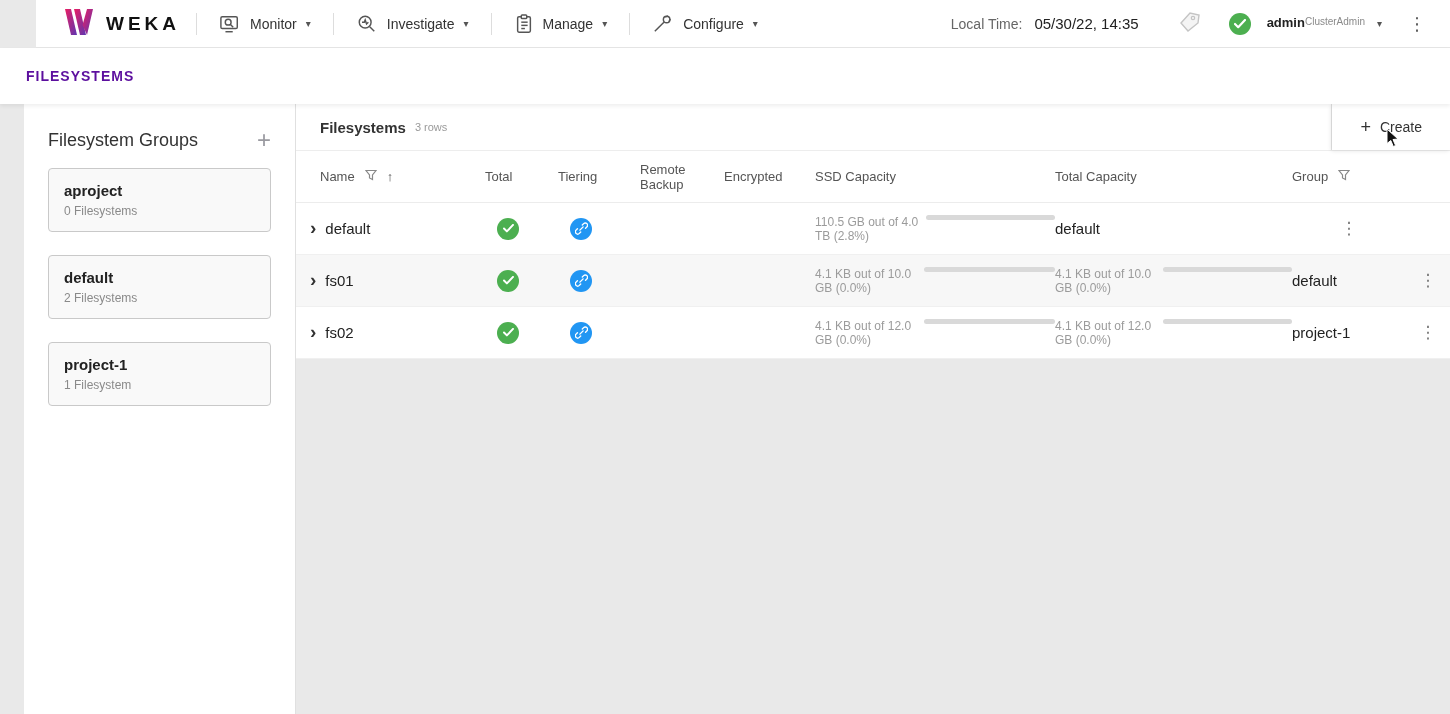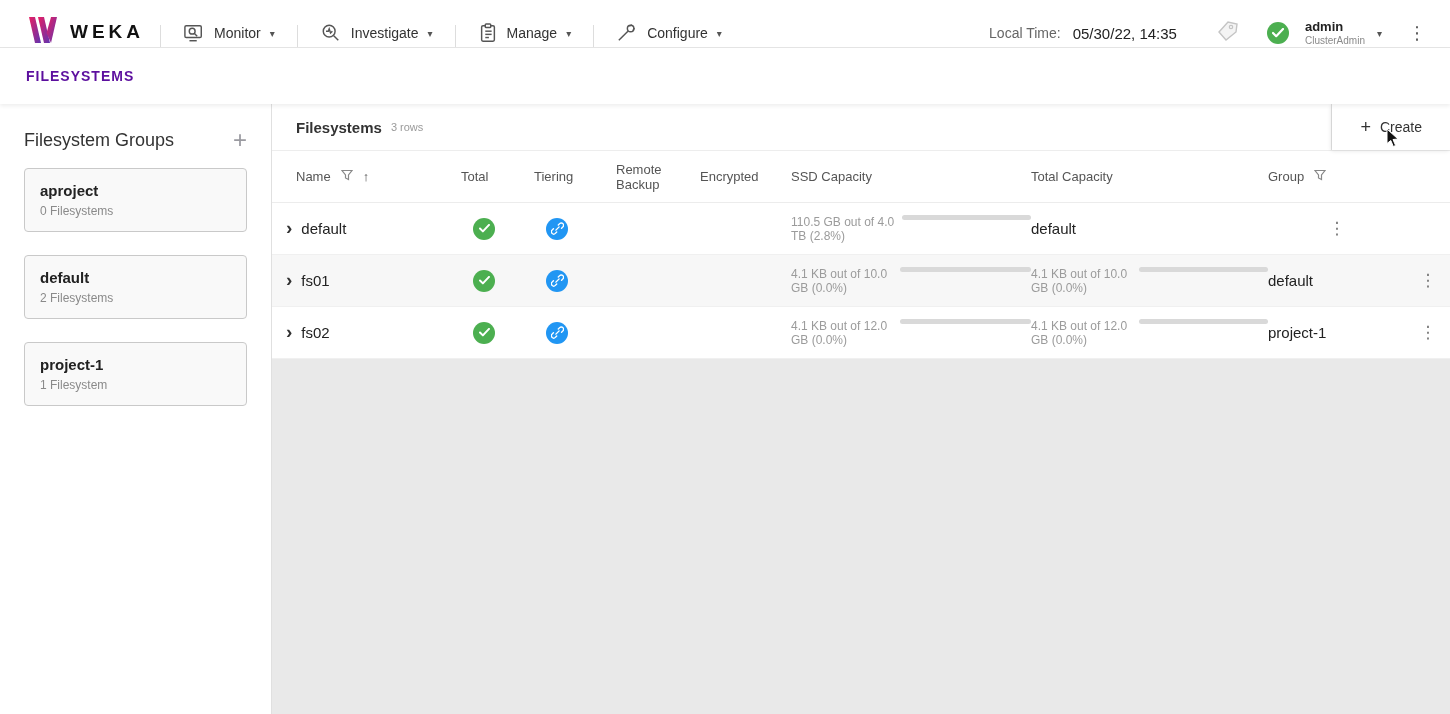--- a/index.html
+++ b/index.html
@@ -1,44 +1,44 @@
 <!DOCTYPE html>
 <html style="--accent: #5c0f9e; --green: #4caf50; --blue: #2196f3; --navy: #16243c; --brand_grad_a: #e91e63; --brand_grad_b: #5e35b1;"><head>
 <meta charset="utf-8">
 <style>
   * { margin:0; padding:0; box-sizing:border-box; }
   html,body { width:1450px; height:714px; overflow:hidden; }
   body { font-family:"Liberation Sans", sans-serif; background:#e9e9e9; color:#222; }
   .app { width:1450px; height:714px; display:flex; flex-direction:column; }
 
   
-  .topbar { height:48px; background:#fff; border-bottom:1px solid #e6e6e6; display:flex; align-items:flex-end; padding:0 20px 0 28px; flex:0 0 auto; }
+  .topbar { height:48px; background:#fff; border-bottom:1px solid #e6e6e6; display:flex; align-items:center; padding:0 20px 0 28px; flex:0 0 auto;margin-left:36px; }
   .brand { display:flex; align-items:center; gap:12px; }
   .brand-text { font-size:19px; font-weight:700; letter-spacing:4px; color:#111; }
   .vsep { width:1px; height:22px; background:#ddd; margin:0 16px; flex:0 0 auto; }
   .nav-item { display:flex; align-items:center; gap:9px; cursor:pointer; padding:4px 6px; }
   .nav-label { font-size:14px; color:#333; }
   .chev { font-size:10px; color:#555; }
   .nav-icon svg { display:block; }
   .top-right { margin-left:auto; display:flex; align-items:center; gap:12px; }
   .lt-label { font-size:14px; color:#666; }
   .lt-value { font-size:15px; color:#222; margin-right:26px; }
   .tag-ic { margin-right:14px; }
   .badge { width:22px; height:22px; border-radius:50%; background:var(--green); display:flex; align-items:center; justify-content:center; }
-  .userblock { display:flex; flex-direction:column; line-height:1.15; margin-left:4px; }
+  .userblock { display:flex; flex-direction:row; line-height:1.15; margin-left:4px; }
   .user-name { font-size:13px; font-weight:700; color:#222; }
   .user-role { font-size:10px; color:#8a8a8a; }
   .kebab { font-size:18px; color:#555; cursor:pointer; padding:0 4px; margin-left:10px; }
 
   
   .pagebar { height:56px; background:#fff; display:flex; align-items:center; padding:0 26px; box-shadow:0 2px 4px rgba(0,0,0,.07); position:relative; z-index:2; flex:0 0 auto; }
   .page-title { font-size:14px; font-weight:700; letter-spacing:1px; color:var(--accent); }
 
   
-  .content { flex:1 1 auto; display:flex; min-height:0; }
+  .content { flex:1 1 auto; display:flex; min-height:0;padding-left:24px; }
   .sidebar { width:272px; flex:0 0 auto; background:#fff; border-right:1px solid #e0e0e0; padding:0 24px; }
   .sidebar-head { display:flex; align-items:center; justify-content:space-between; margin:24px 0 16px; }
   .sidebar-title { font-size:18px; font-weight:400; color:#333; }
   .plus-btn { font-size:24px; color:#9a9aa0; background:none; border:none; cursor:pointer; line-height:1; font-weight:300; }
   .group-card { border:1px solid #c9c9c9; border-radius:4px; background:#f9f9f9; padding:13px 15px; margin-bottom:23px; cursor:pointer; }
   .group-name { font-size:15px; font-weight:700; color:#222; }
   .group-count { font-size:12px; color:#8a8a8a; margin-top:5px; }
 
   .main { flex:1 1 auto; background:#e9e9e9; position:relative; min-width:0; }
 

